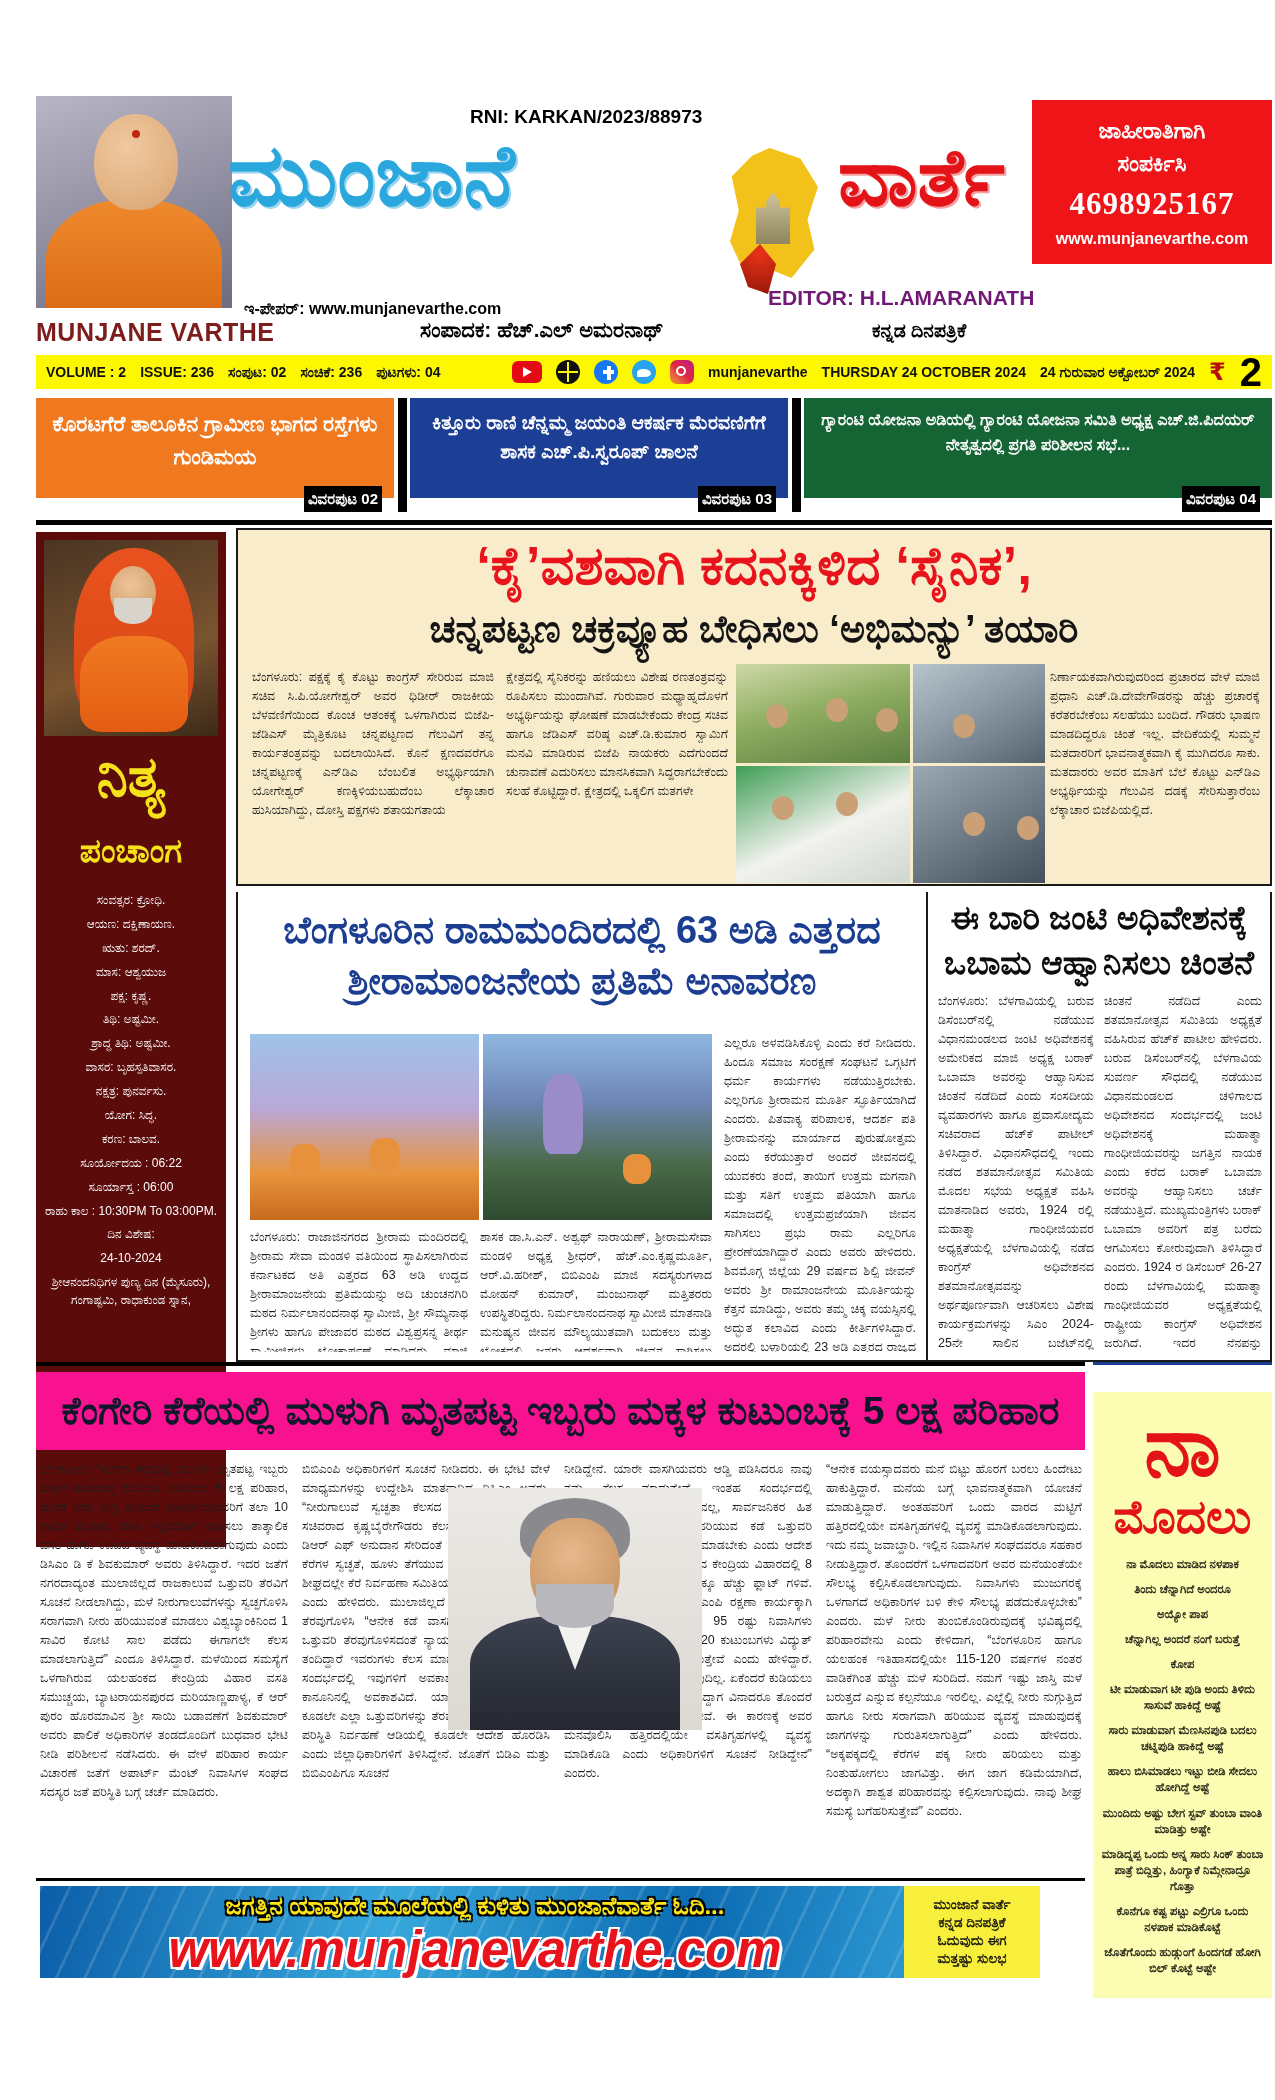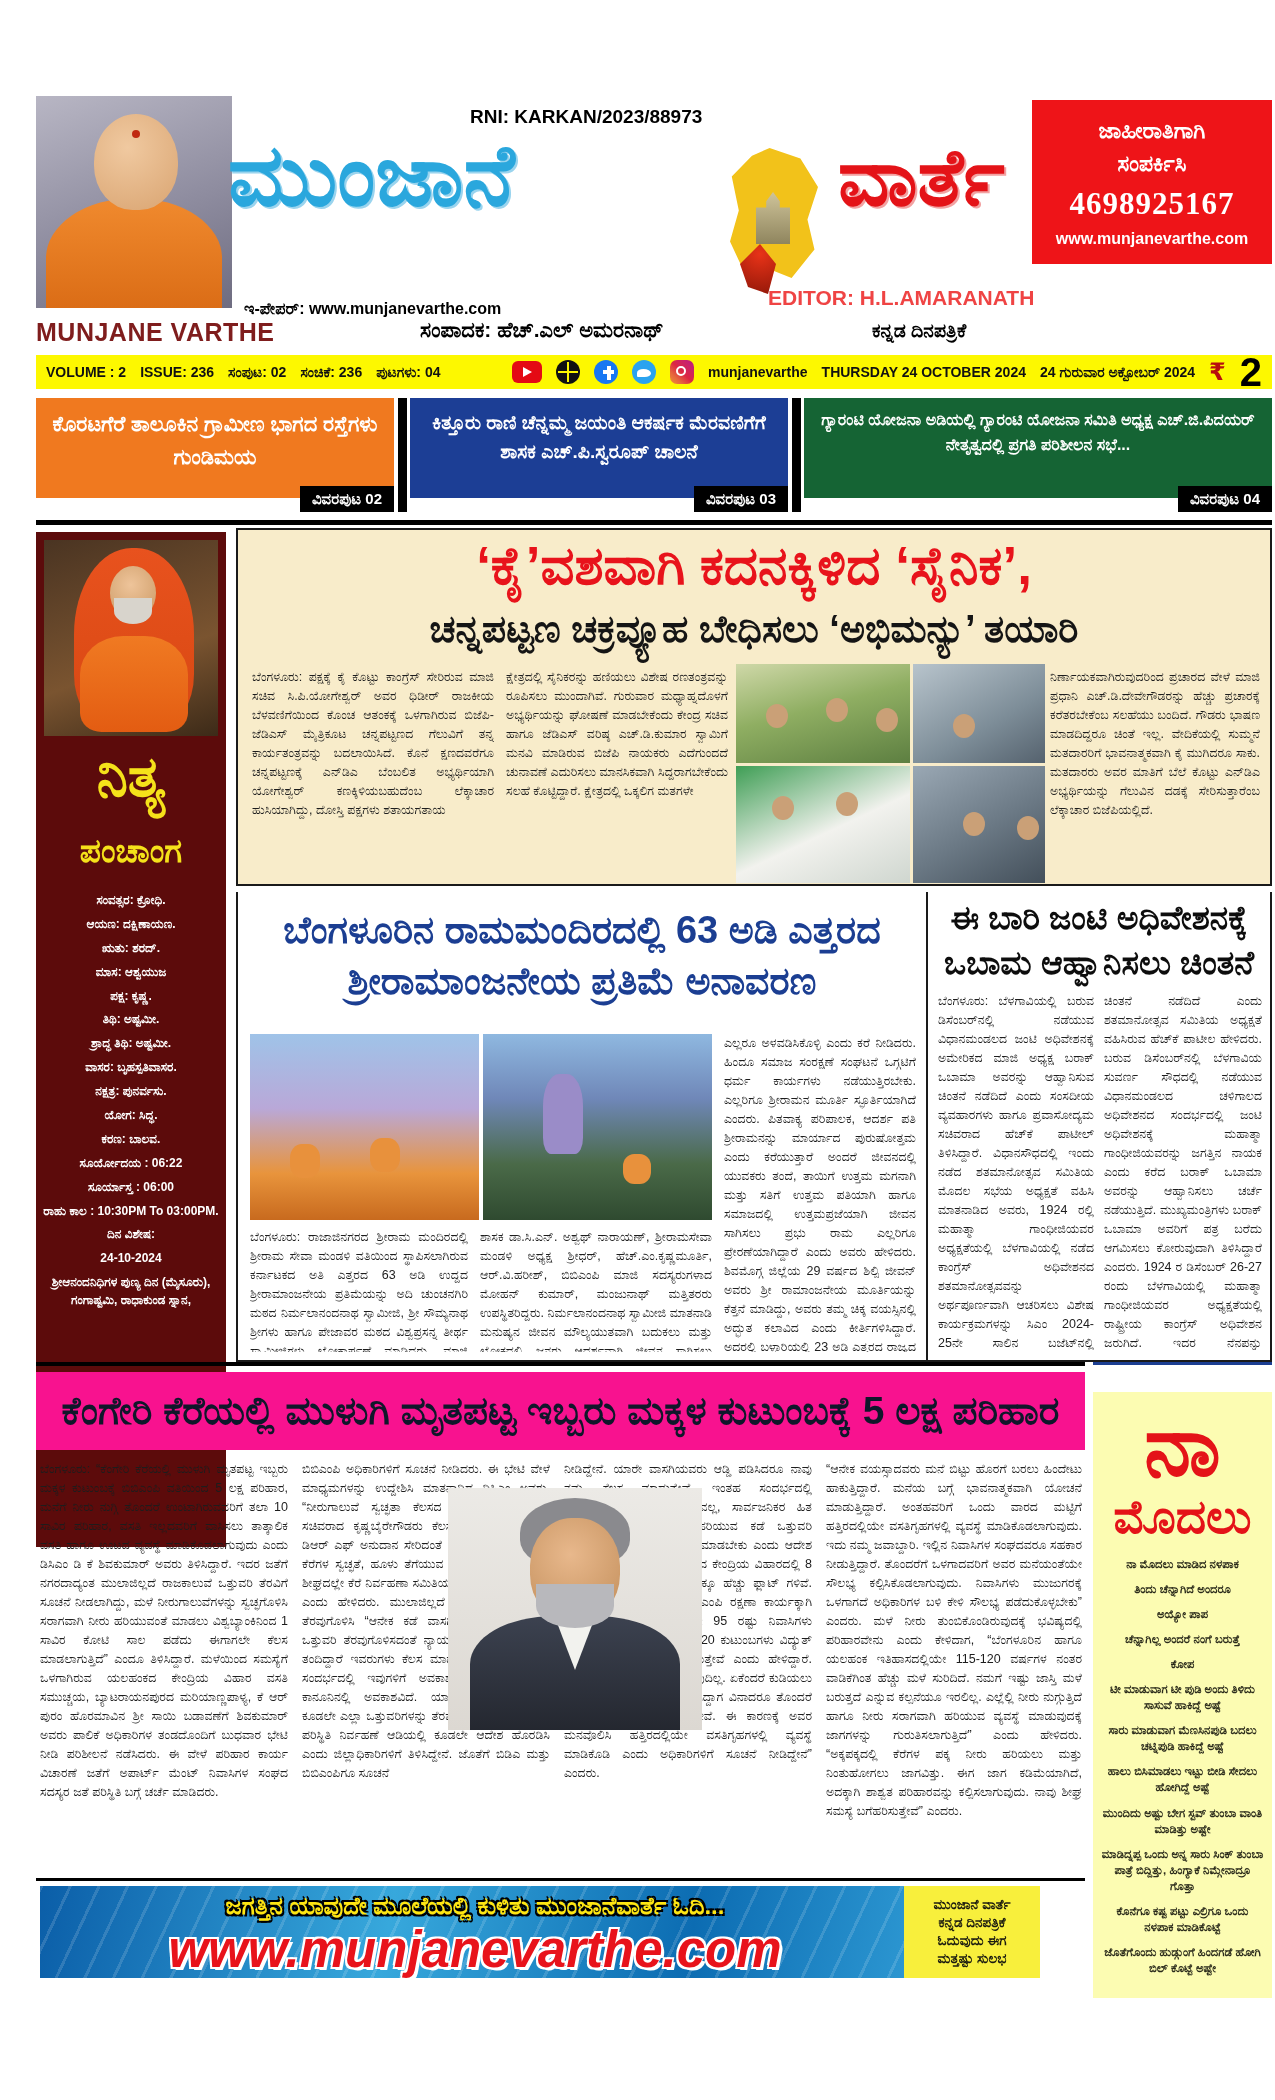--- a/index.html
+++ b/index.html
@@ -16,21 +16,21 @@
   .mv-en{left:36px;top:318px;width:310px;font-size:25px;font-weight:bold;letter-spacing:.5px;color:#7f1d1d;}
   .rni{left:470px;top:106px;font-size:19px;font-weight:bold;color:#000;}
   .title-kn-1{left:228px;top:122px;font-size:86px;font-weight:bold;color:#2aa7dd;text-shadow:2px 2px 0 #9ad4ee;line-height:1.25;}
   .title-kn-2{left:838px;top:128px;font-size:80px;font-weight:bold;color:#e41318;text-shadow:2px 2px 0 #f2a2a2;line-height:1.25;}
   .map-icon{left:722px;top:148px;width:104px;height:148px;}
   .map-body{position:absolute;left:8px;top:0;width:88px;height:130px;background:#f2c21a;clip-path:polygon(45% 0,80% 8%,100% 30%,88% 55%,96% 78%,70% 100%,40% 92%,18% 98%,0 72%,10% 48%,2% 22%,25% 6%);}
   .map-temple{position:absolute;left:34px;top:44px;width:34px;height:52px;background:linear-gradient(180deg,#cfc49a,#8f855e);clip-path:polygon(50% 0,70% 18%,70% 30%,100% 30%,100% 100%,0 100%,0 30%,30% 30%,30% 18%);}
   .map-flame{position:absolute;left:18px;top:96px;width:40px;height:50px;background:radial-gradient(circle at 50% 20%,#e83318,#8f1608);clip-path:polygon(50% 0,90% 40%,70% 100%,20% 86%,0 40%);}
   .epaper{left:244px;top:300px;font-size:16px;font-weight:bold;color:#000;}
   .editor-kn{left:420px;top:318px;width:330px;font-size:21px;font-weight:bold;color:#000;}
-  .editor-en{left:768px;top:286px;font-size:21px;font-weight:bold;color:#ef4444;}
+  .editor-en{left:768px;top:286px;font-size:21px;font-weight:bold;color:#701a75;}
   .tagline-kn{left:872px;top:320px;font-size:19px;font-weight:bold;color:#000;}
   .ad-box{left:1032px;top:100px;width:240px;height:164px;background:#ee1418;color:#fff;text-align:center;padding-top:14px;box-sizing:border-box;}
   .ad-l1{font-size:22px;font-weight:bold;line-height:1.5;}
   .ad-phone{font-family:"Liberation Serif","DejaVu Serif",serif;font-size:31px;font-weight:bold;letter-spacing:1px;margin-top:6px;}
   .ad-url{font-size:16px;font-weight:bold;margin-top:8px;}
 
   
   .infobar{left:36px;top:355px;width:1236px;height:34px;background:#fdf800;display:flex;align-items:center;gap:14px;padding:0 10px;box-sizing:border-box;font-size:14px;font-weight:bold;color:#111;}
   .icn{width:24px;height:24px;border-radius:50%;position:relative;flex:0 0 auto;}
   .yt{width:30px;height:22px;border-radius:6px;background:#e40a14;}
@@ -44,38 +44,38 @@
   .tw{background:#2aa3ef;}
   .tw::before{content:"";position:absolute;left:5px;top:9px;width:14px;height:8px;border-radius:50% 60% 50% 10%;background:#fff;}
   .ig{width:24px;height:24px;border-radius:7px;background:linear-gradient(45deg,#f09433,#e6683c 25%,#dc2743 50%,#cc2366 75%,#bc1888);}
   .ig::before{content:"";position:absolute;left:6px;top:6px;width:10px;height:10px;border:2px solid #fff;border-radius:50%;box-sizing:border-box;}
   .price-sym{color:#b70e0e;font-size:24px;font-weight:bold;}
   .price-val{font-size:40px;font-weight:bold;color:#000;line-height:1;}
 
   
   .teaser{top:398px;height:100px;color:#fff;font-weight:bold;}
   .teaser .txt{padding:10px 14px 0 14px;font-size:21px;line-height:1.55;text-align:center;}
-  .teaser .tag{position:absolute;right:0;bottom:-14px;background:#000;color:#fff;font-size:15px;padding:4px 12px;}
+  .teaser .tag{position:absolute;right:12px;bottom:-14px;background:#000;color:#fff;font-size:15px;padding:4px 4px;}
   .t1{left:36px;width:358px;background:#f0791f;}
   .t2{left:410px;width:378px;background:#1c3e95;}
   .t3{left:804px;width:468px;background:#156434;}
   .t3 .txt{font-size:16px;}
   .vbar{top:398px;width:9px;height:114px;background:#000;}
   .rule1{left:36px;top:520px;width:1236px;height:5px;background:#000;}
 
   
   .sidebar{left:36px;top:532px;width:190px;height:1015px;background:#5c0b0b;overflow:hidden;}
   .rag-photo{position:absolute;left:8px;top:8px;width:174px;height:196px;background:linear-gradient(160deg,#4a3422,#7a5430 60%,#3c2a18);overflow:hidden;}
   .rag-shawl{position:absolute;left:30px;top:8px;width:120px;height:180px;border-radius:48% 48% 30% 30%;background:linear-gradient(180deg,#e8521e,#d84812);}
   .rag-head{position:absolute;left:66px;top:26px;width:46px;height:54px;border-radius:50%;background:radial-gradient(circle at 45% 35%,#eec49a,#c8955f);}
   .rag-beard{position:absolute;left:70px;top:58px;width:38px;height:26px;border-radius:0 0 50% 50%;background:#d8d4cc;}
   .rag-body{position:absolute;left:36px;top:96px;width:108px;height:96px;border-radius:40% 40% 20% 20%;background:linear-gradient(180deg,#f07a22,#e35c12);}
   .pan-t1{position:absolute;left:0;top:214px;width:100%;text-align:center;color:#f5e21a;font-size:56px;font-weight:bold;line-height:1.1;}
   .pan-t2{position:absolute;left:0;top:300px;width:100%;text-align:center;color:#f5e21a;font-size:33px;font-weight:bold;}
-  .pan-list{position:absolute;left:6px;top:360px;width:178px;text-align:center;color:#fff;font-size:12px;font-weight:bold;line-height:1.45;}
+  .pan-list{position:absolute;left:6px;top:360px;width:178px;text-align:center;color:#fff;font-size:12px;font-weight:normal;line-height:1.45;}
   .pan-list div{margin-bottom:6.5px;}
 
   
   .lead-box{left:236px;top:528px;width:1036px;height:358px;background:#f8ecca;border:2px solid #1a1a1a;box-sizing:border-box;}
   .lead-h1{position:absolute;left:0;top:4px;width:100%;text-align:center;color:#e8131b;font-size:53px;font-weight:bold;line-height:1.2;}
   .lead-h2{position:absolute;left:0;top:76px;width:100%;text-align:center;color:#151515;font-size:38px;font-weight:bold;line-height:1.25;}
   .bodytxt{font-size:12.5px;line-height:1.52;color:#1d1d1d;overflow:hidden;}
   .lead-c1{position:absolute;left:14px;top:138px;width:242px;height:208px;}
   .lead-c2{position:absolute;left:268px;top:138px;width:222px;height:208px;}
   .lead-c3{position:absolute;left:812px;top:138px;width:210px;height:208px;}

